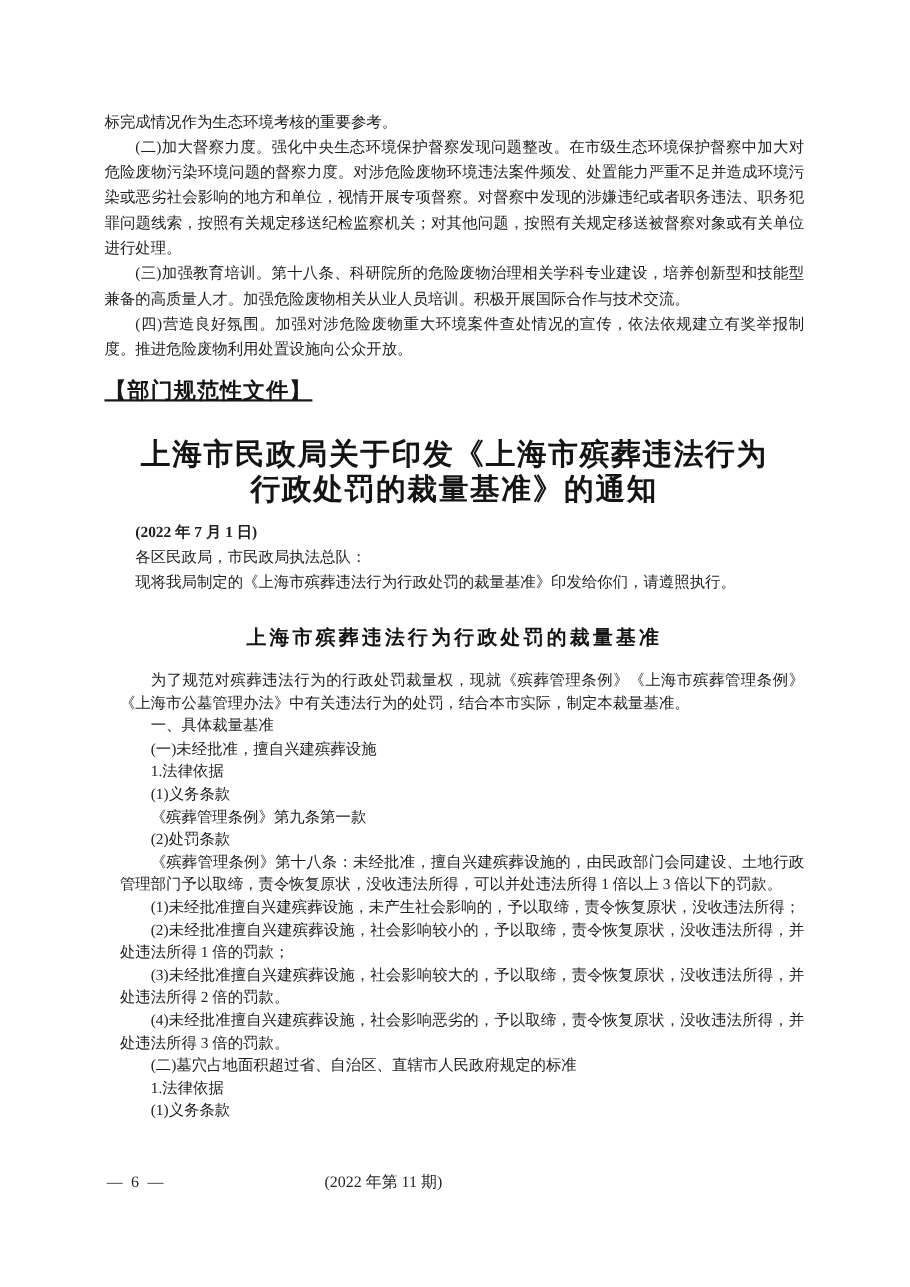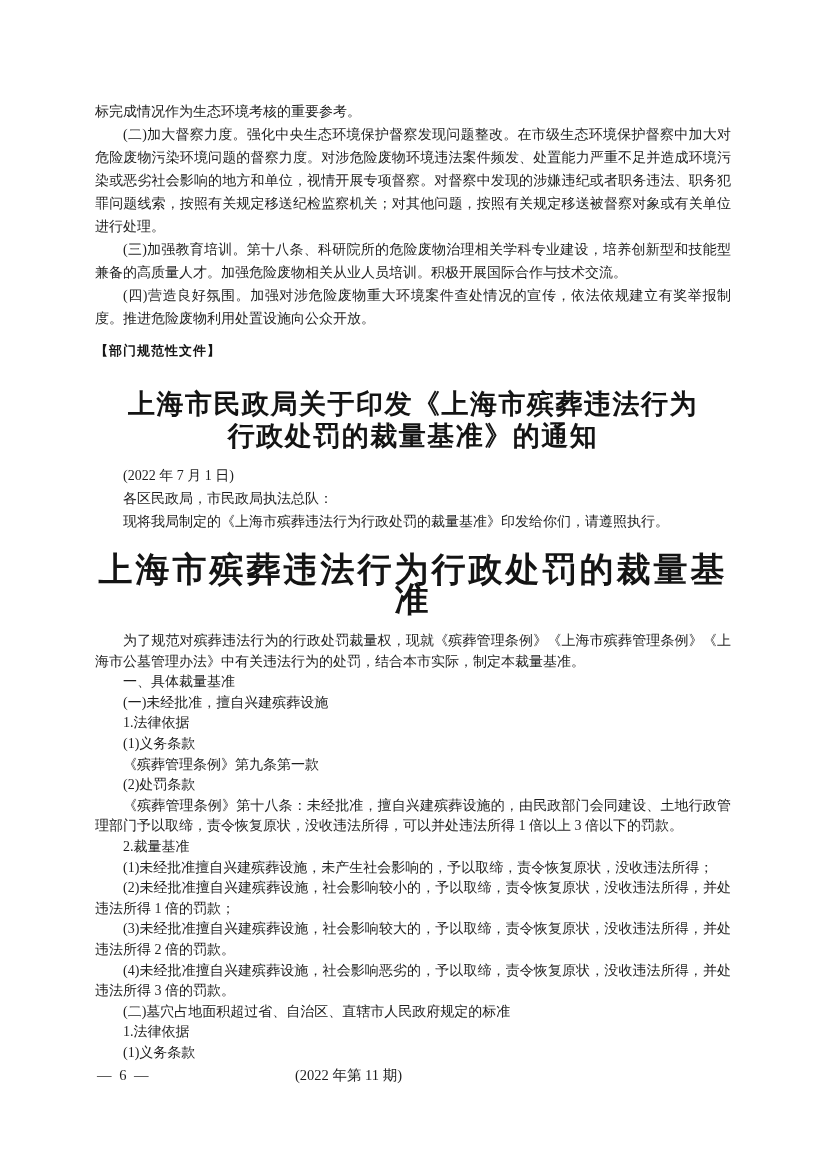--- a/index.html
+++ b/index.html
@@ -18,58 +18,60 @@
   }
   p.body{
     margin:0;
     font-size:14px;
     line-height:23px;
     text-align:justify;
     text-indent:2em;
     word-break:break-all;
   }
   p.noindent{text-indent:0;}
-  p.std{line-height:20.6px;}
+  p.std{line-height:20.6px;margin-left:14px;}
   .section-label{
     margin:12px 0 0 0;
     font-family:"Liberation Sans","DejaVu Sans",sans-serif;
-    font-size:13px;
+    font-size:20px;
     font-weight:bold;
     letter-spacing:1px;
     color:#161616;
+    text-decoration:underline;
   }
   .notice-title{
     margin:28px 0 12px 0;
     text-align:center;
     font-size:27px;
     font-weight:bold;
     line-height:32px;
     letter-spacing:1.5px;
     color:#141414;
   }
   .notice-title .title-line{display:block;}
   .date-line{
     margin:13px 0 0 0;
     text-align:center;
     font-size:15px;
     line-height:18px;
     text-indent:0;
+    font-weight:bold;
   }
   .doc-number{
     margin:8px 2px 0 0;
     text-align:right;
     font-size:14.5px;
     line-height:18px;
     text-indent:0;
   }
   .salutation{margin-top:10px;text-indent:0;}
   .standard-title{
     margin:22px 0 16px 0;
     text-align:center;
-    font-size:34px;
+    font-size:18px;
     font-weight:bold;
     line-height:30px;
     letter-spacing:3px;
     color:#141414;
   }
   .footer{
     position:absolute;
     left:95px;top:1066px;
     width:636px;height:20px;
     font-size:14.5px;
@@ -106,21 +108,20 @@
 
     <section>
       <p class="body std">为了规范对殡葬违法行为的行政处罚裁量权，现就《殡葬管理条例》《上海市殡葬管理条例》《上海市公墓管理办法》中有关违法行为的处罚，结合本市实际，制定本裁量基准。</p>
       <p class="body std">一、具体裁量基准</p>
       <p class="body std">(一)未经批准，擅自兴建殡葬设施</p>
       <p class="body std">1.法律依据</p>
       <p class="body std">(1)义务条款</p>
       <p class="body std">《殡葬管理条例》第九条第一款</p>
       <p class="body std">(2)处罚条款</p>
       <p class="body std">《殡葬管理条例》第十八条：未经批准，擅自兴建殡葬设施的，由民政部门会同建设、土地行政管理部门予以取缔，责令恢复原状，没收违法所得，可以并处违法所得 1 倍以上 3 倍以下的罚款。</p>
-      <p class="body std">2.裁量基准</p>
       <p class="body std">(1)未经批准擅自兴建殡葬设施，未产生社会影响的，予以取缔，责令恢复原状，没收违法所得；</p>
       <p class="body std">(2)未经批准擅自兴建殡葬设施，社会影响较小的，予以取缔，责令恢复原状，没收违法所得，并处违法所得 1 倍的罚款；</p>
       <p class="body std">(3)未经批准擅自兴建殡葬设施，社会影响较大的，予以取缔，责令恢复原状，没收违法所得，并处违法所得 2 倍的罚款。</p>
       <p class="body std">(4)未经批准擅自兴建殡葬设施，社会影响恶劣的，予以取缔，责令恢复原状，没收违法所得，并处违法所得 3 倍的罚款。</p>
       <p class="body std">(二)墓穴占地面积超过省、自治区、直辖市人民政府规定的标准</p>
       <p class="body std">1.法律依据</p>
       <p class="body std">(1)义务条款</p>
     </section>
 
   </div>

